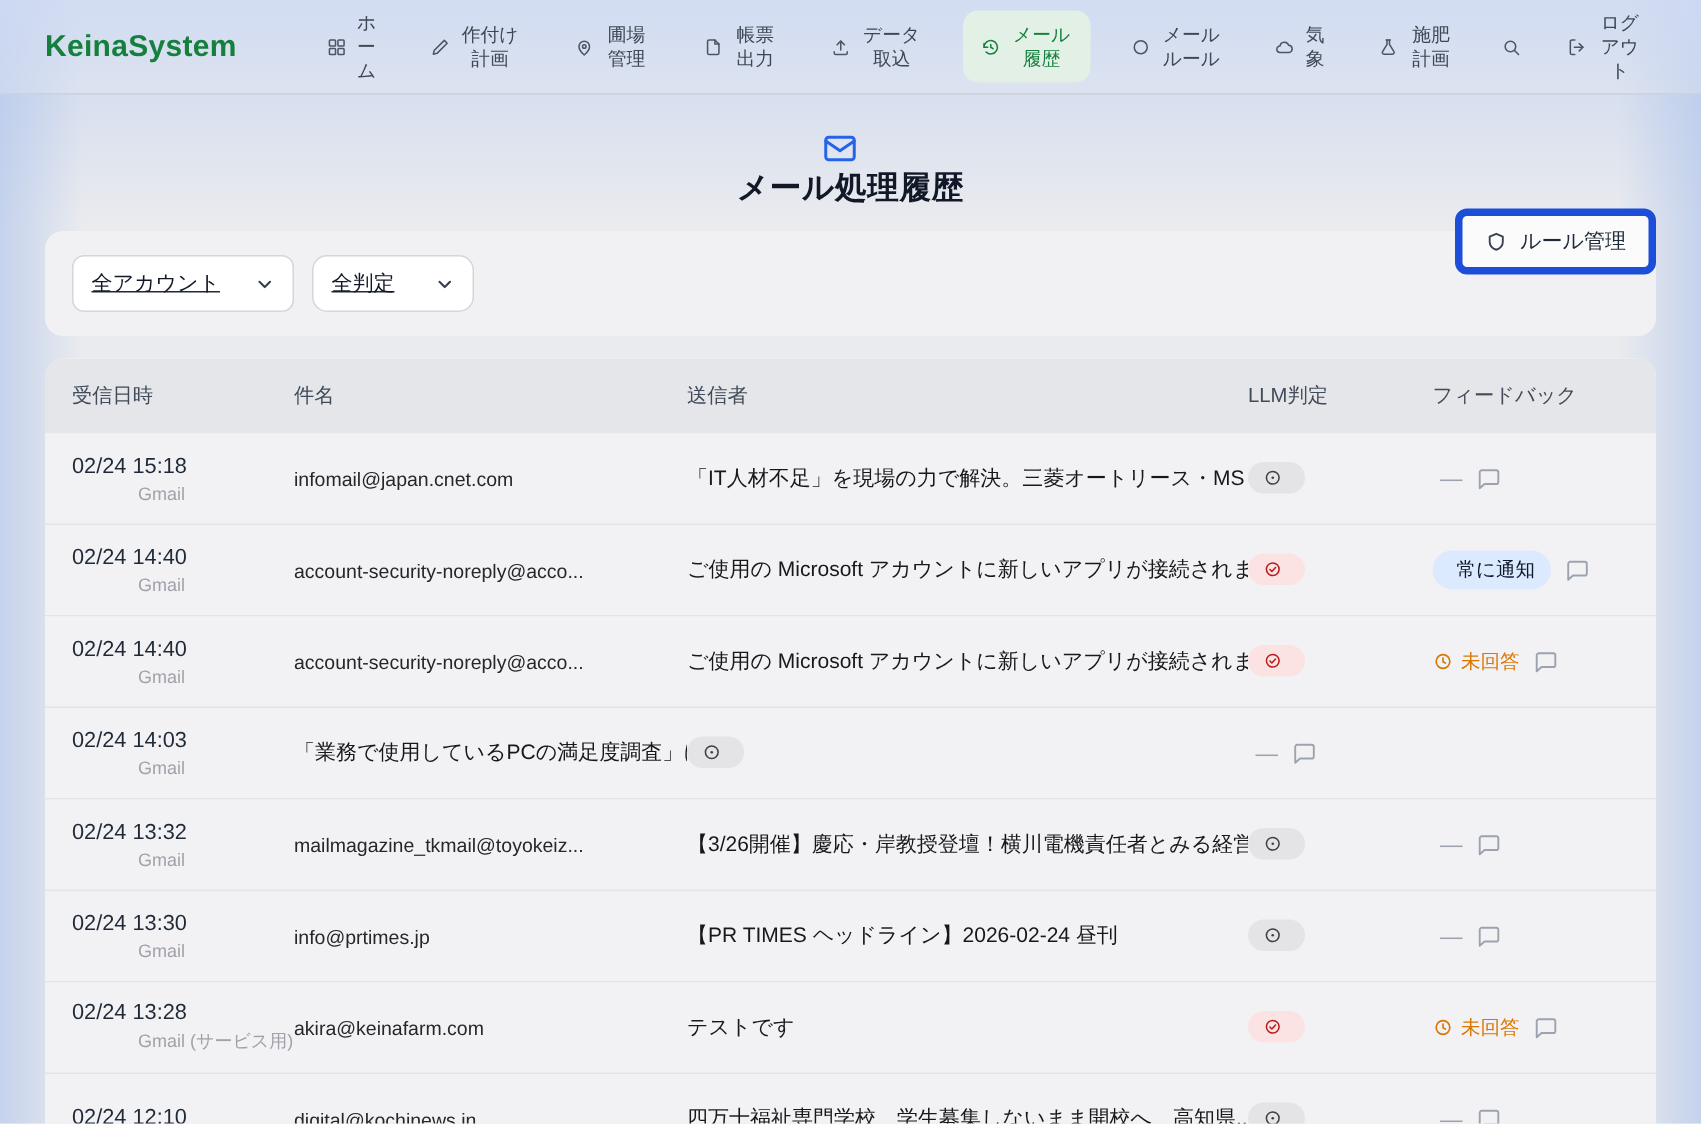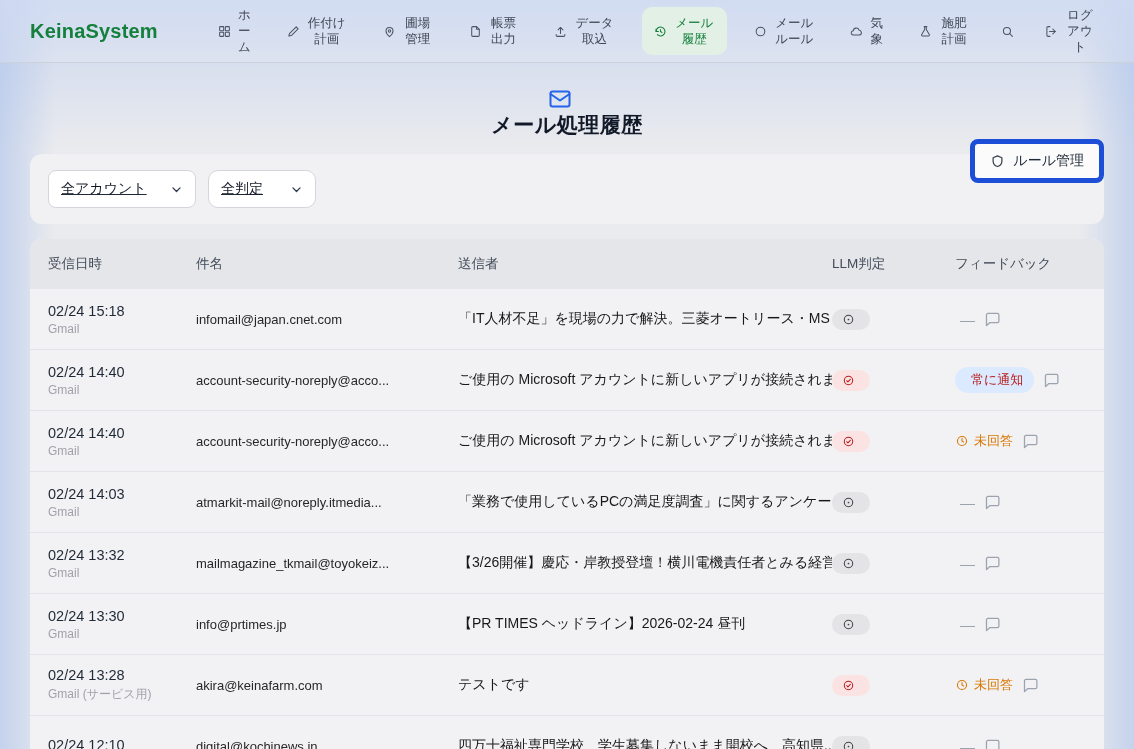--- a/index.html
+++ b/index.html
@@ -59,35 +59,35 @@
   .sel-verdict { width:108px;border-radius:10px; }
   
   .table-card { margin-top:15px; background:#f3f3f5; border-radius:12px 12px 0 0; overflow:hidden; }
   .trow, .thead {
     display:grid; grid-template-columns:148px 262px 374px 123px 1fr;
     align-items:center; padding:0 18px;
   }
   .thead { height:50px; background:#e5e6e9; color:#414b59; font-size:13.5px; font-weight:500; }
   .trow { height:61px; background:#f2f2f4; border-bottom:1px solid #e3e4e8; }
   .time { font-size:14.5px; color:#1f2937; }
-  .account { font-size:12px; color:#a1a1aa; margin-top:3px; }
+  .account { font-size:12px; color:#a1a1aa; margin-top:3px;margin-left:44px; }
   .c-sender { font-size:13px; color:#27272a; overflow:hidden; white-space:nowrap; }
   .c-subject { font-size:14px; color:#18181b; overflow:hidden; white-space:nowrap; padding-right:18px; }
   .badge {
     display:inline-flex; align-items:center; gap:5px;
     border-radius:999px; padding:4px 10px; font-size:13px; font-weight:500;
   }
   .badge svg { width:13px; height:13px; }
   .v-normal { background:#e4e4e7; color:#3f3f46; }
   .v-important { background:#fbe3e3; color:#b91c1c; }
   .c-feedback { display:flex; align-items:center; gap:9px; }
   .fb { display:inline-flex; align-items:center; gap:5px; font-size:13px; }
   .fb svg { width:14px; height:14px; }
   .f-none { color:#9ca3af; font-size:15px; }
-  .f-always { background:#dbeafe; color:#b91c1c; border-radius:999px; padding:4px 11px; font-weight:500; }
+  .f-always { background:#dbeafe; color:#0f172a; border-radius:999px; padding:4px 11px; font-weight:500; }
   .f-unanswered { color:#d97706; font-weight:500; }
   .bubble { display:flex; color:#9ca3af; cursor:pointer; }
   .bubble svg { width:17px; height:17px; }
 </style>
 </head>
 <body>
 
 <header>
   <div class="logo">KeinaSystem</div>
   <nav id="nav">
@@ -334,21 +334,20 @@
                 <path d="M21 14.5a2 2 0 0 1-2 2H8l-4.5 4V5.5a2 2 0 0 1 2-2H19a2 2 0 0 1 2 2z"></path>
               </svg>
       </span>
     </div>
   </div>
         <div class="trow">
     <div class="cell c-time">
       <div class="time">02/24 14:03</div>
       <div class="account">Gmail</div>
     </div>
-    <div class="cell c-sender">atmarkit-mail@noreply.itmedia...</div>
     <div class="cell c-subject">「業務で使用しているPCの満足度調査」に関するアンケート ≪...</div>
     <div class="cell c-verdict">
       <span class="badge v-normal">
         <span class="bicon" style="display: flex;">
                 <svg viewBox="0 0 24 24" fill="none" stroke="currentColor" stroke-width="1.9" stroke-linecap="round" stroke-linejoin="round">
                   <circle cx="12" cy="12" r="7.8"></circle>
                   <circle cx="12" cy="12" r="1.6" fill="currentColor" stroke="none"></circle>
                 </svg>
               </span>
         <span class="blabel"></span>

